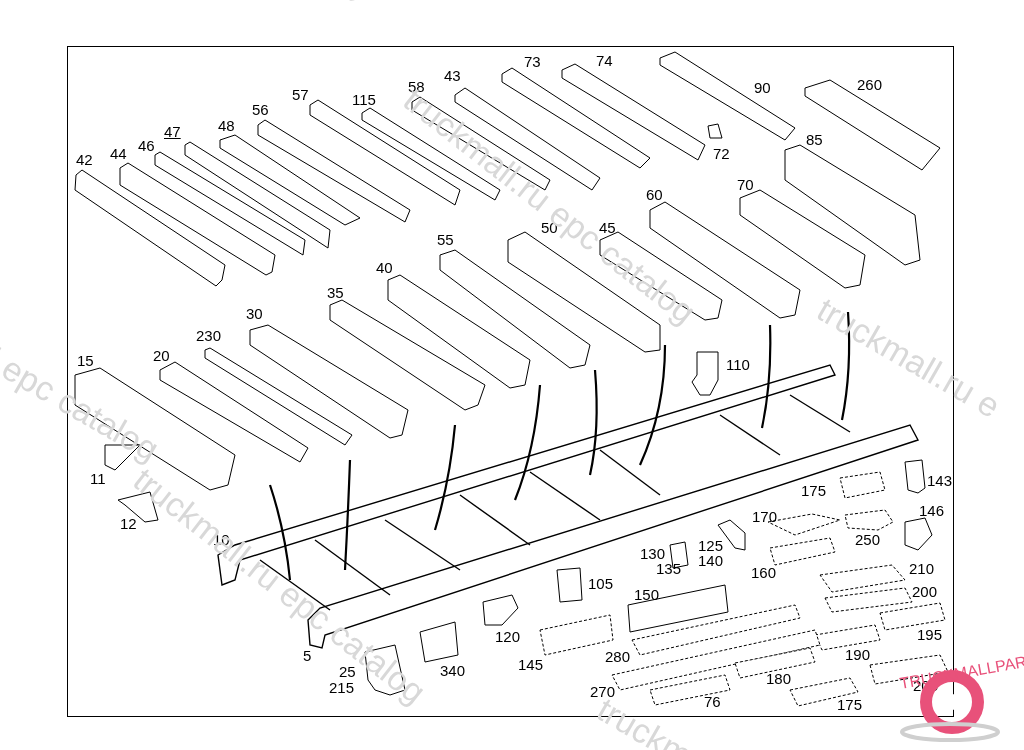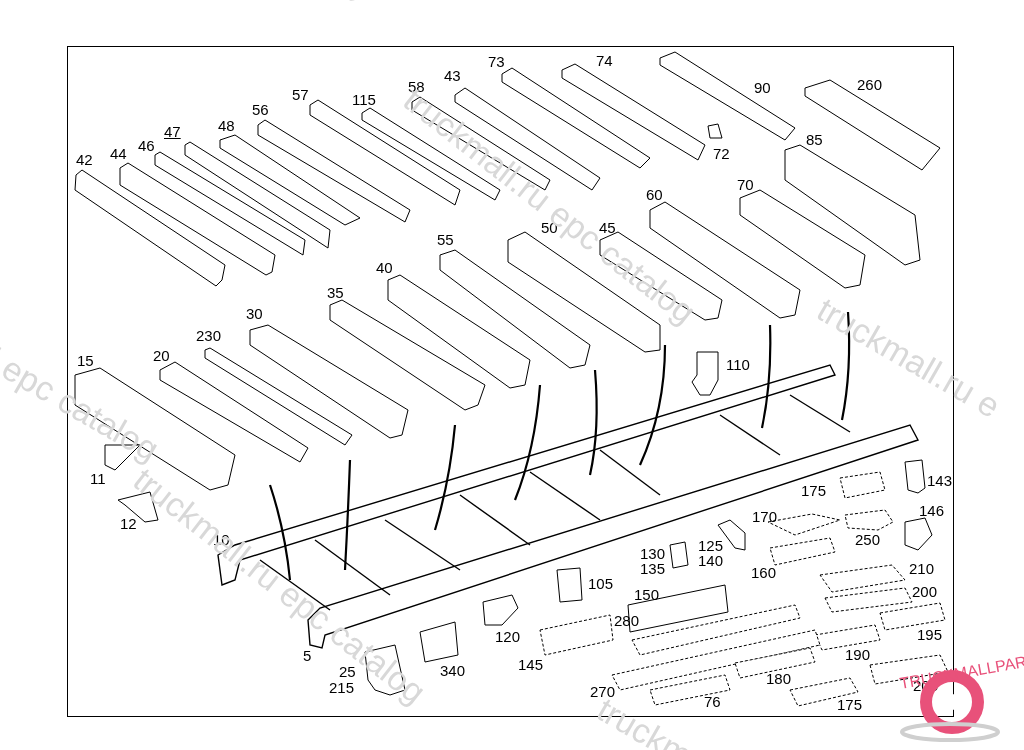--- a/index.html
+++ b/index.html
@@ -109,21 +109,21 @@
       <span class="lbl" style="left: 76px; top: 152px;">42</span>
       <span class="lbl" style="left: 110px; top: 146px;">44</span>
       <span class="lbl" style="left: 138px; top: 138px;">46</span>
       <span class="lbl" style="left: 164px; top: 124px; text-decoration: underline;">47</span>
       <span class="lbl" style="left: 218px; top: 118px;">48</span>
       <span class="lbl" style="left: 252px; top: 102px;">56</span>
       <span class="lbl" style="left: 292px; top: 87px;">57</span>
       <span class="lbl" style="left: 352px; top: 92px;">115</span>
       <span class="lbl" style="left: 408px; top: 79px;">58</span>
       <span class="lbl" style="left: 444px; top: 68px;">43</span>
-      <span class="lbl" style="left: 488px; top: 54px;">73</span>
+      <span class="lbl" style="left: 524px; top: 54px;">73</span>
       <span class="lbl" style="left: 596px; top: 53px;">74</span>
       <span class="lbl" style="left: 754px; top: 80px;">90</span>
       <span class="lbl" style="left: 857px; top: 77px;">260</span>
       <span class="lbl" style="left: 713px; top: 146px;">72</span>
       <span class="lbl" style="left: 806px; top: 132px;">85</span>
       <span class="lbl" style="left: 737px; top: 177px;">70</span>
       <span class="lbl" style="left: 646px; top: 187px;">60</span>
       <span class="lbl" style="left: 599px; top: 220px;">45</span>
       <span class="lbl" style="left: 505px; top: 220px; margin-left: 36px;">50</span>
       <span class="lbl" style="left: 437px; top: 232px;">55</span>
@@ -137,29 +137,29 @@
       <span class="lbl" style="left: 120px; top: 516px;">12</span>
       <span class="lbl" style="left: 726px; top: 357px;">110</span>
       <span class="lbl" style="left: 927px; top: 453px; margin-top: 20px;">143</span>
       <span class="lbl" style="left: 801px; top: 483px;">175</span>
       <span class="lbl" style="left: 919px; top: 503px;">146</span>
       <span class="lbl" style="left: 752px; top: 509px;">170</span>
       <span class="lbl" style="left: 855px; top: 532px;">250</span>
       <span class="lbl" style="left: 698px; top: 538px;">125</span>
       <span class="lbl" style="left: 698px; top: 553px;">140</span>
       <span class="lbl" style="left: 640px; top: 546px;">130</span>
-      <span class="lbl" style="left: 640px; top: 561px;">135</span>
+      <span class="lbl" style="left: 656px; top: 561px;">135</span>
       <span class="lbl" style="left: 751px; top: 565px;">160</span>
       <span class="lbl" style="left: 909px; top: 561px;">210</span>
       <span class="lbl" style="left: 588px; top: 576px;">105</span>
       <span class="lbl" style="left: 912px; top: 584px;">200</span>
       <span class="lbl" style="left: 634px; top: 587px;">150</span>
       <span class="lbl" style="left: 917px; top: 627px;">195</span>
       <span class="lbl" style="left: 495px; top: 629px;">120</span>
-      <span class="lbl" style="left: 605px; top: 613px; margin-left: 9px;">280</span>
+      <span class="lbl" style="left: 605px; top: 649px;">280</span>
       <span class="lbl" style="left: 845px; top: 647px;">190</span>
       <span class="lbl" style="left: 213px; top: 532px;">10</span>
       <span class="lbl" style="left: 303px; top: 648px;">5</span>
       <span class="lbl" style="left: 339px; top: 664px;">25</span>
       <span class="lbl" style="left: 329px; top: 680px;">215</span>
       <span class="lbl" style="left: 440px; top: 663px;">340</span>
       <span class="lbl" style="left: 518px; top: 657px;">145</span>
       <span class="lbl" style="left: 590px; top: 684px;">270</span>
       <span class="lbl" style="left: 766px; top: 671px;">180</span>
       <span class="lbl" style="left: 913px; top: 678px;">205</span>

